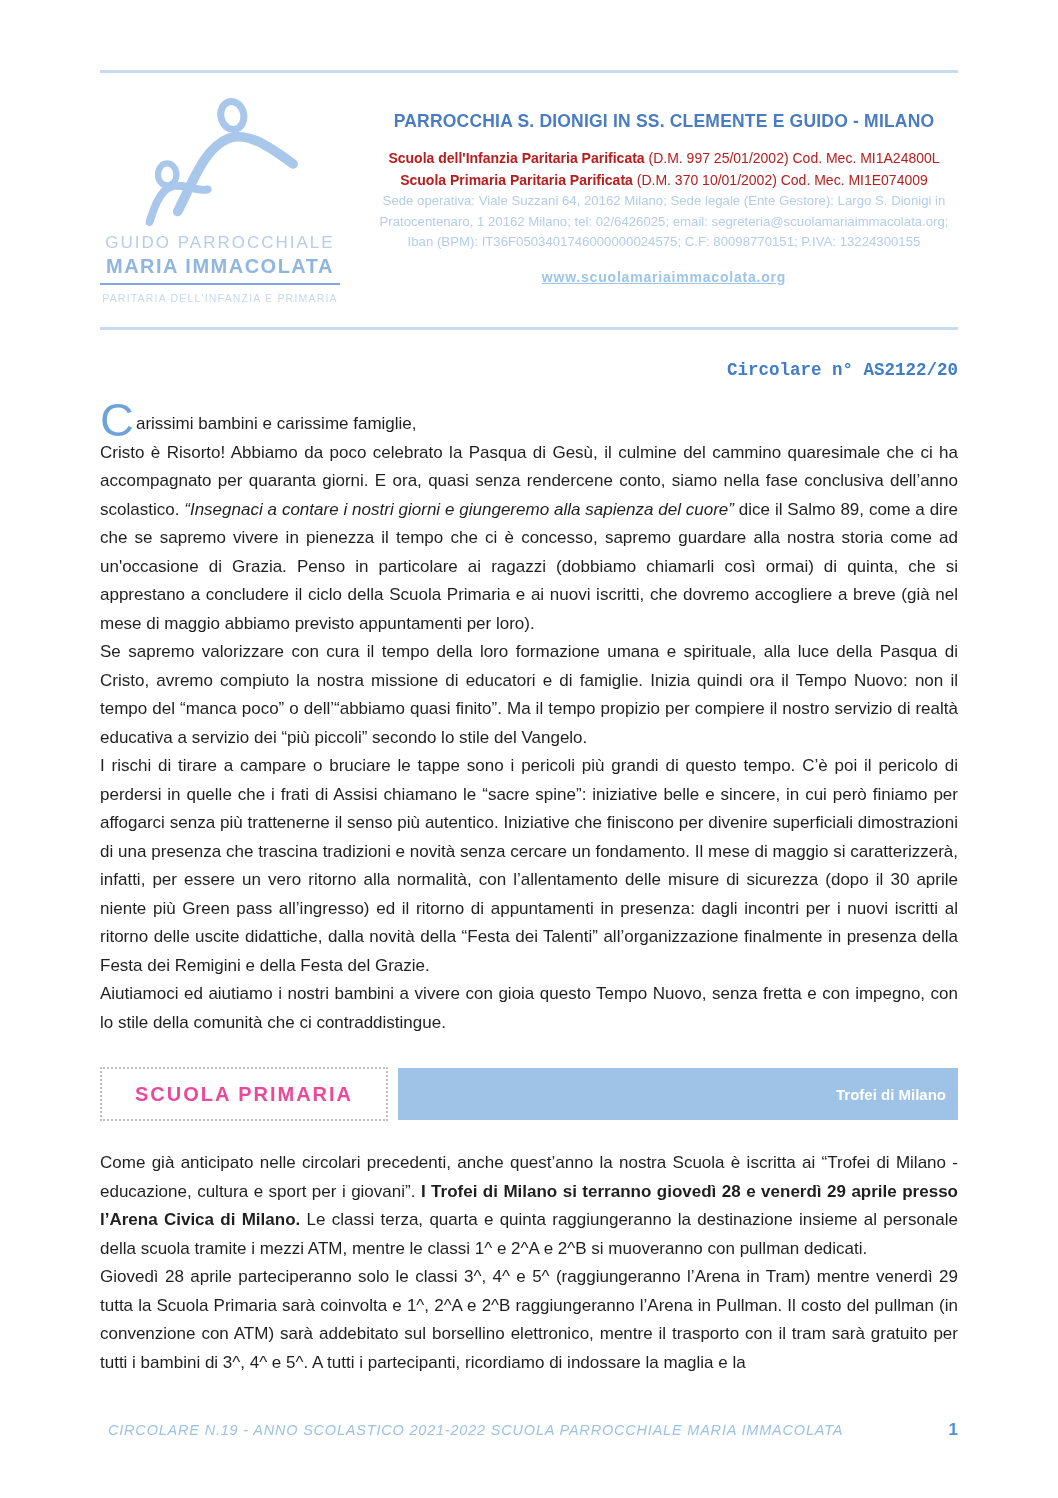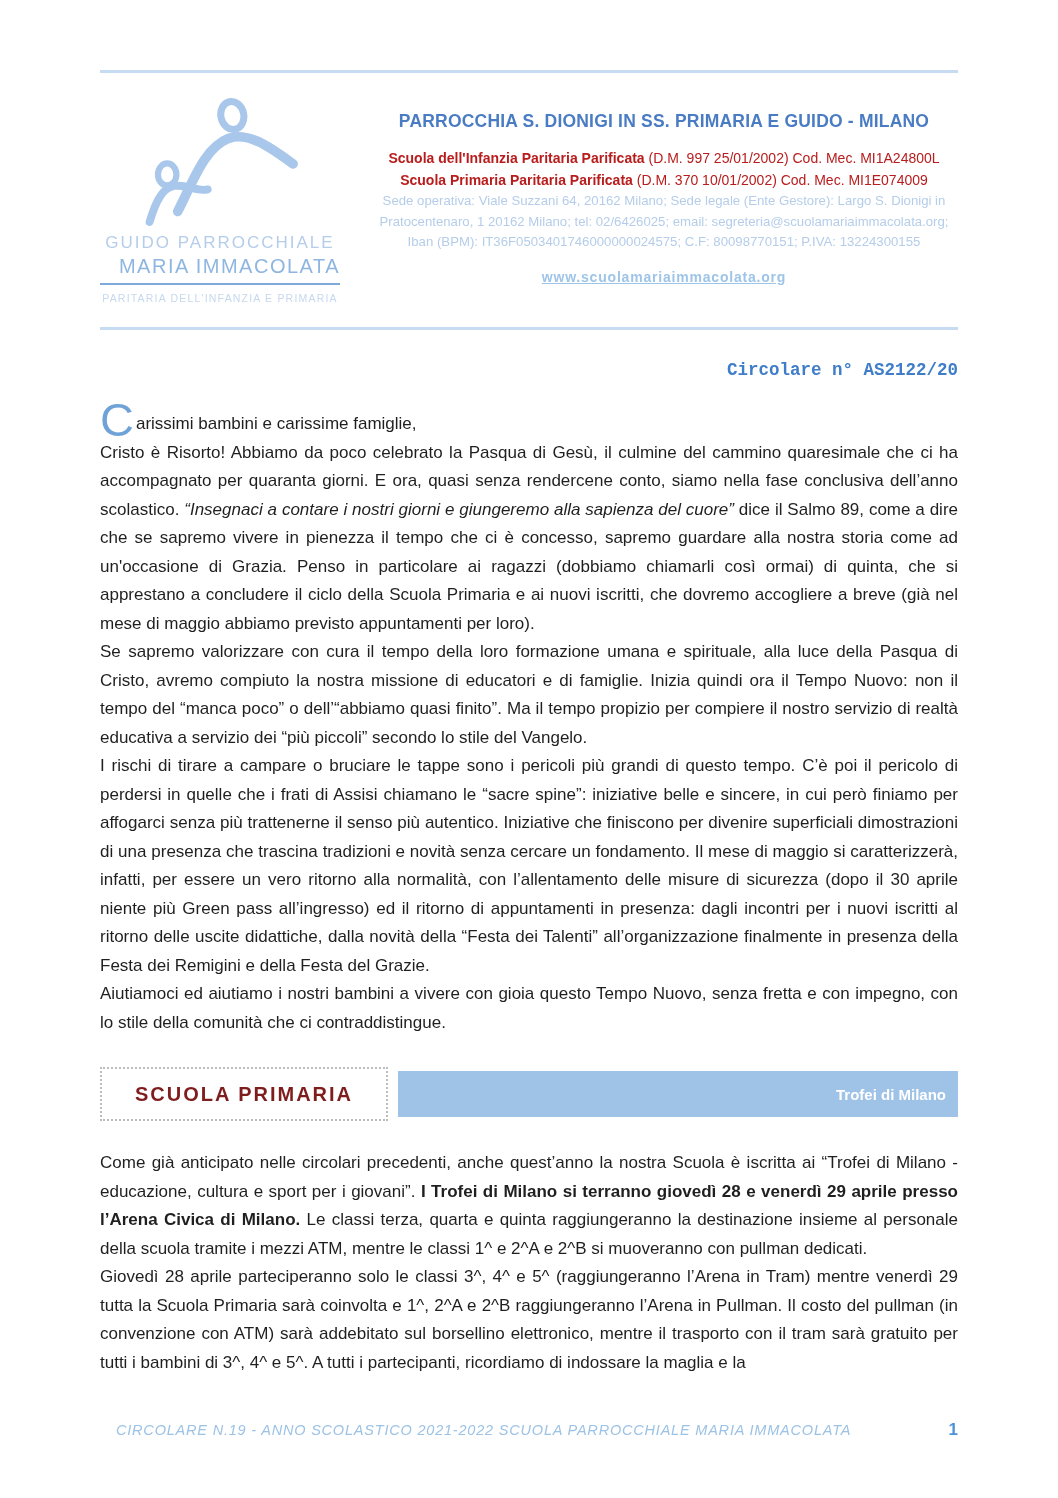--- a/index.html
+++ b/index.html
@@ -3,48 +3,48 @@
 <meta charset="utf-8">
 <style>
   html,body{margin:0;padding:0;background:#ffffff;}
   body{width:1058px;height:1498px;overflow:hidden;font-family:"Liberation Sans",sans-serif;}
   .page{position:relative;width:1058px;height:1498px;box-sizing:border-box;padding:70px 100px 0 100px;background:#fff;}
   .rule{height:3px;background:#c7dbf2;width:100%;}
   .header{display:flex;height:216px;margin-top:24px;}
   .logo-block{width:240px;flex:0 0 240px;text-align:center;}
   .logo-svg{display:block;margin:0 auto;}
   .logo-line1{font-size:17px;letter-spacing:2px;color:#b5cdea;margin-top:4px;white-space:nowrap;}
-  .logo-line2{font-size:20px;font-weight:normal;letter-spacing:1.5px;color:#8fb6e0;margin-top:2px;
-              border-bottom:2px solid #7fa9da;padding-bottom:5px;white-space:nowrap;text-align:right;}
+  .logo-line2{font-size:20px;font-weight:bold;letter-spacing:1.5px;color:#8fb6e0;margin-top:2px;
+              border-bottom:2px solid #7fa9da;padding-bottom:5px;white-space:nowrap;}
   .logo-line3{font-size:10.5px;letter-spacing:1.2px;color:#c6d8ee;margin-top:7px;white-space:nowrap;}
   .header-text{flex:1;text-align:center;padding-left:30px;}
   .header-title{color:#4a7cc4;font-weight:bold;font-size:17.5px;margin-top:14px;letter-spacing:0.2px;}
   .school-lines{margin-top:16px;font-size:14px;line-height:1.55;color:#b91c1c;}
   .school-lines .b{font-weight:bold;}
   .address{margin-top:0;font-size:13.2px;line-height:1.55;color:#b5cdea;}
   .website{display:inline-block;margin-top:16px;font-size:14px;font-weight:bold;color:#9ec4e8;
            text-decoration:underline;letter-spacing:0.8px;cursor:pointer;}
   .mid-rule{margin-top:14px;}
   .circolare{text-align:right;color:#3f7dc9;font-weight:bold;font-size:17.5px;margin-top:30px;font-family:Liberation Mono, monospace;}
   .dateline{text-align:right;font-size:17px;margin-top:42px;color:#1f1f1f;}
   .letter{margin-top:26px;font-size:17px;line-height:28.5px;text-align:justify;color:#1f1f1f;}
   .letter p,.paras p{margin:0;}
   .salutation{margin-bottom:2px;}
   .dropcap{font-size:47px;line-height:28px;color:#6fa3d8;padding-right:2px;vertical-align:-7px;}
   .i{font-style:italic;}
   .b{font-weight:bold;}
   .section-row{display:flex;align-items:center;margin-top:28px;height:58px;}
   .section-label-box{box-sizing:border-box;border:2px dotted #bdbdbd;width:288px;height:54px;flex:0 0 288px;
-                     display:flex;align-items:center;justify-content:center;color:#7f1d1d;
+                     display:flex;align-items:center;justify-content:center;color:#ec4899;
                      font-size:20px;font-weight:bold;letter-spacing:2px;}
-  .section-banner{flex:1;height:46px;margin-left:10px;background:#9fc3e7;color:#ffffff;font-weight:bold;
+  .section-banner{flex:1;height:52px;margin-left:10px;background:#9fc3e7;color:#ffffff;font-weight:bold;
                   font-size:15px;display:flex;align-items:center;justify-content:flex-end;
                   padding-right:12px;box-sizing:border-box;}
   .section-paras{margin-top:26px;}
-  .footer{position:absolute;left:116px;right:100px;bottom:58px;display:flex;
+  .footer{position:absolute;left:108px;right:100px;bottom:58px;display:flex;
           justify-content:space-between;align-items:baseline;}
   .footer-text{font-style:italic;color:#9cc2e5;font-size:14.5px;letter-spacing:0.8px;}
   .footer-page{color:#4e91d9;font-weight:bold;font-size:17px;}
 </style>
 </head>
 <body>
 
 <div class="page">
 
   <div class="rule"></div>
@@ -57,21 +57,21 @@
           <path d="M 62 130 C 80 95 92 58 120 47 C 143 39 168 58 193 76" stroke-width="11"></path>
           <ellipse cx="50" cy="88" rx="10.5" ry="12.5" stroke-width="7"></ellipse>
           <path d="M 30 142 C 38 115 46 103 58 101 C 74 99 82 108 96 105" stroke-width="9"></path>
         </g>
       </svg>
       <div class="logo-line1">GUIDO PARROCCHIALE</div>
       <div class="logo-line2">MARIA IMMACOLATA</div>
       <div class="logo-line3">PARITARIA DELL'INFANZIA E PRIMARIA</div>
     </div>
     <div class="header-text">
-      <div class="header-title">PARROCCHIA S. DIONIGI IN SS. PRIMARIA E GUIDO - MILANO</div>
+      <div class="header-title">PARROCCHIA S. DIONIGI IN SS. CLEMENTE E GUIDO - MILANO</div>
       <div class="school-lines">
         <div><span class="b">Scuola dell'Infanzia Paritaria Parificata</span><span> (D.M. 997 25/01/2002) Cod. Mec. MI1A24800L</span></div>
         <div><span class="b">Scuola Primaria Paritaria Parificata</span><span> (D.M. 370 10/01/2002) Cod. Mec.  MI1E074009</span></div>
       </div>
       <div class="address">Sede operativa: Viale Suzzani 64, 20162 Milano; Sede legale (Ente Gestore): Largo S. Dionigi in Pratocentenaro, 1 20162 Milano; tel: 02/6426025; email: segreteria@scuolamariaimmacolata.org; Iban (BPM): IT36F0503401746000000024575; C.F: 80098770151; P.IVA: 13224300155</div>
       <a class="website">www.scuolamariaimmacolata.org</a>
     </div>
   </div>
 
   <div class="rule mid-rule"></div>

